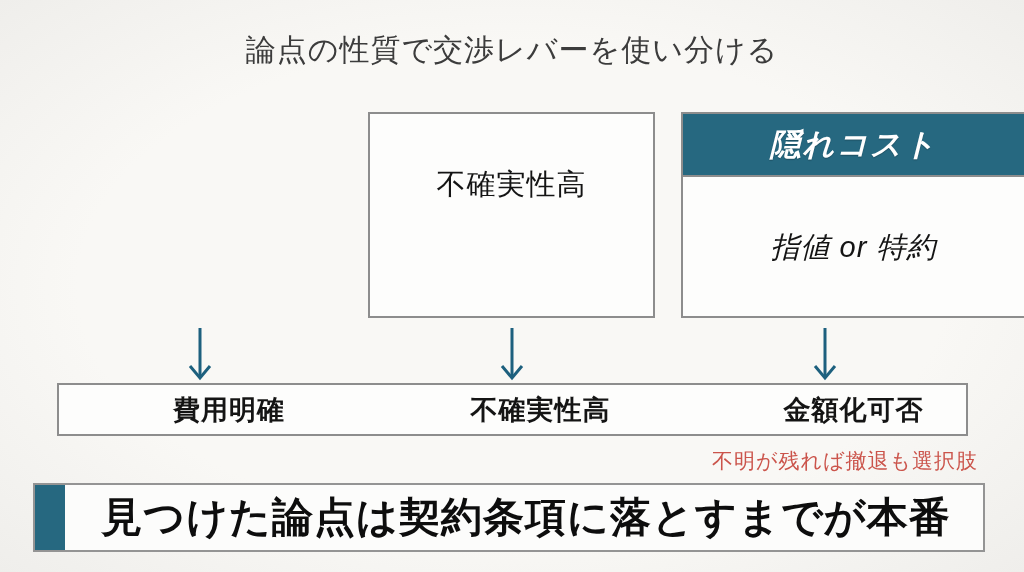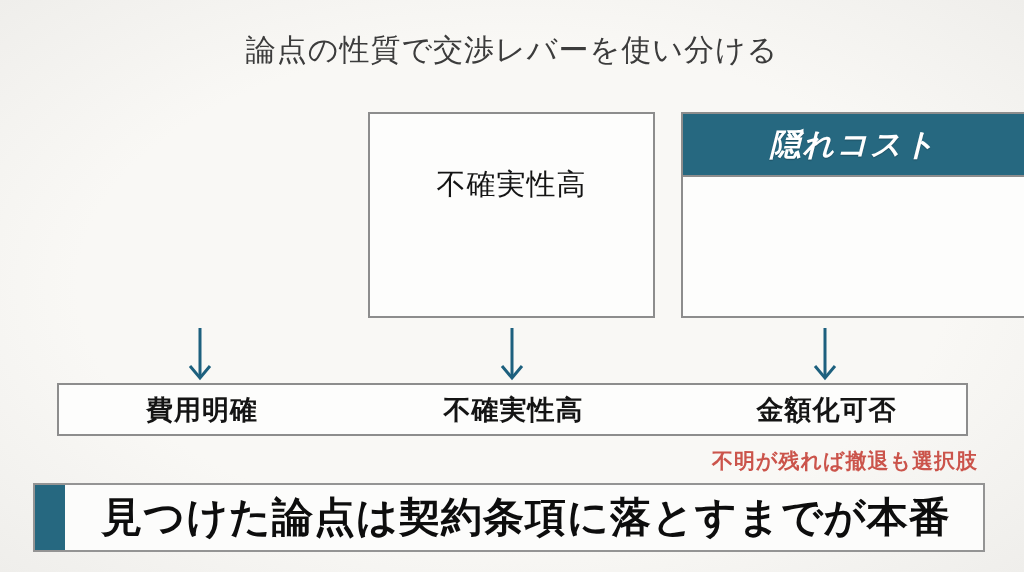--- a/index.html
+++ b/index.html
@@ -84,30 +84,31 @@
     position: absolute;
     top: 0;
     height: 49px;
     display: flex;
     align-items: center;
     justify-content: center;
     font-size: 27px;
     font-weight: bold;
     color: #141414;
     letter-spacing: 1px;
+    padding-left: 27px;
   }
   .outcome-1 { left: 0px;   width: 286px; }
   .outcome-2 { left: 311px; width: 287px; }
   .outcome-3 { left: 624px; width: 287px; }
   .withdrawal-note {
     position: absolute;
     top: 447px;
     right: 46px;
     font-size: 21px;
-    font-weight: 700;
+    font-weight: 400;
     color: #cb544b;
     letter-spacing: 1px;
   }
   .banner {
     position: absolute;
     left: 33px;
     top: 483px;
     width: 952px;
     height: 69px;
     background: #fcfcfb;
@@ -144,20 +145,21 @@
 
   <div class="slide-title">論点の性質で交渉レバーを使い分ける</div>
 
 
   <div class="card card-2">
     <div class="card-body">不確実性高</div>
   </div>
 
   <div class="card card-3">
     <div class="card-header">隠れコスト</div>
+    <div class="card-body">指値 or 特約</div>
   </div>
 
   <svg class="arrow arrow-1" viewBox="0 0 36 56">
     <line x1="18" y1="2" x2="18" y2="50" stroke="#1d607e" stroke-width="3"></line>
     <polyline points="8,40 18,52 28,40" fill="none" stroke="#1d607e" stroke-width="3"></polyline>
   </svg>
   <svg class="arrow arrow-2" viewBox="0 0 36 56">
     <line x1="18" y1="2" x2="18" y2="50" stroke="#1d607e" stroke-width="3"></line>
     <polyline points="8,40 18,52 28,40" fill="none" stroke="#1d607e" stroke-width="3"></polyline>
   </svg>

